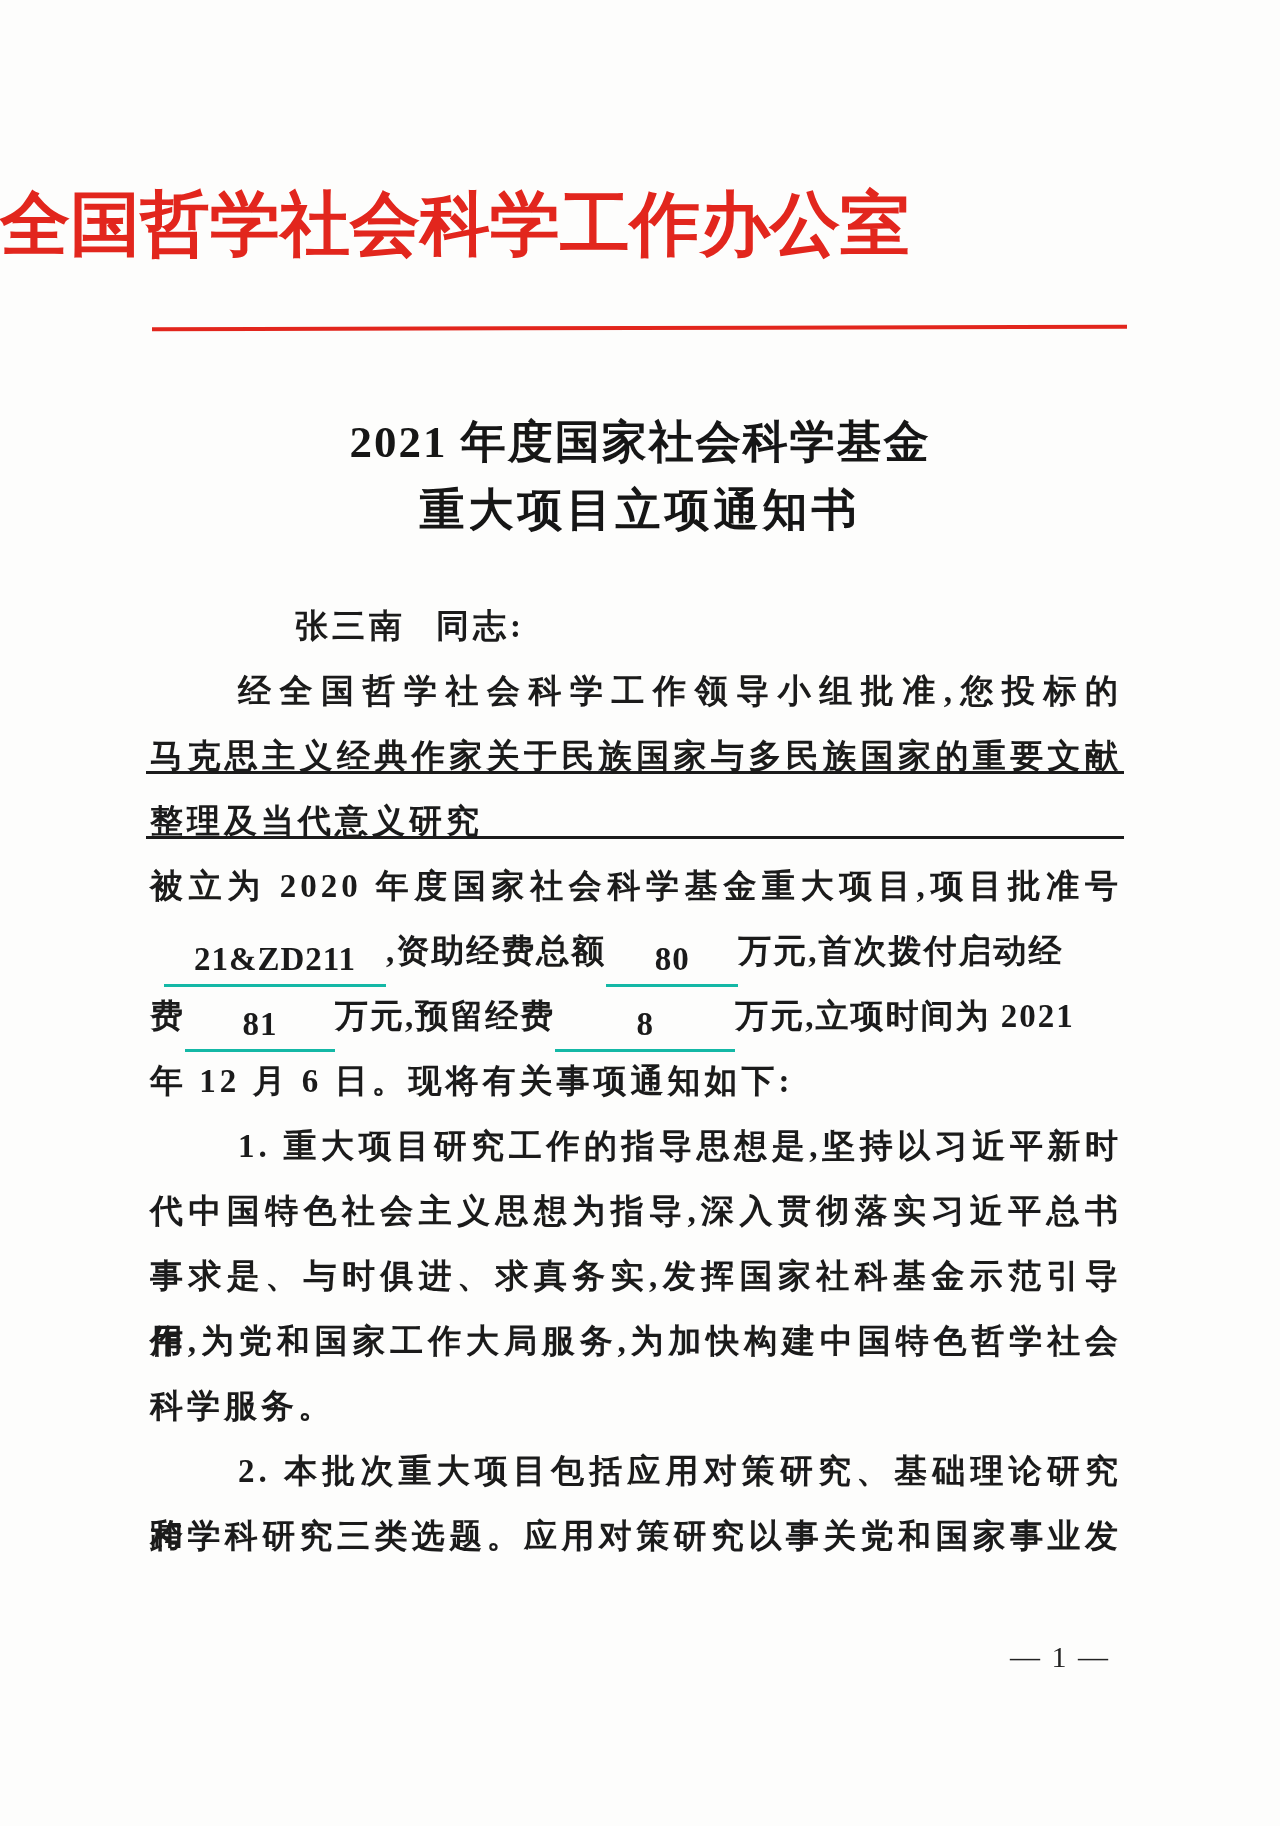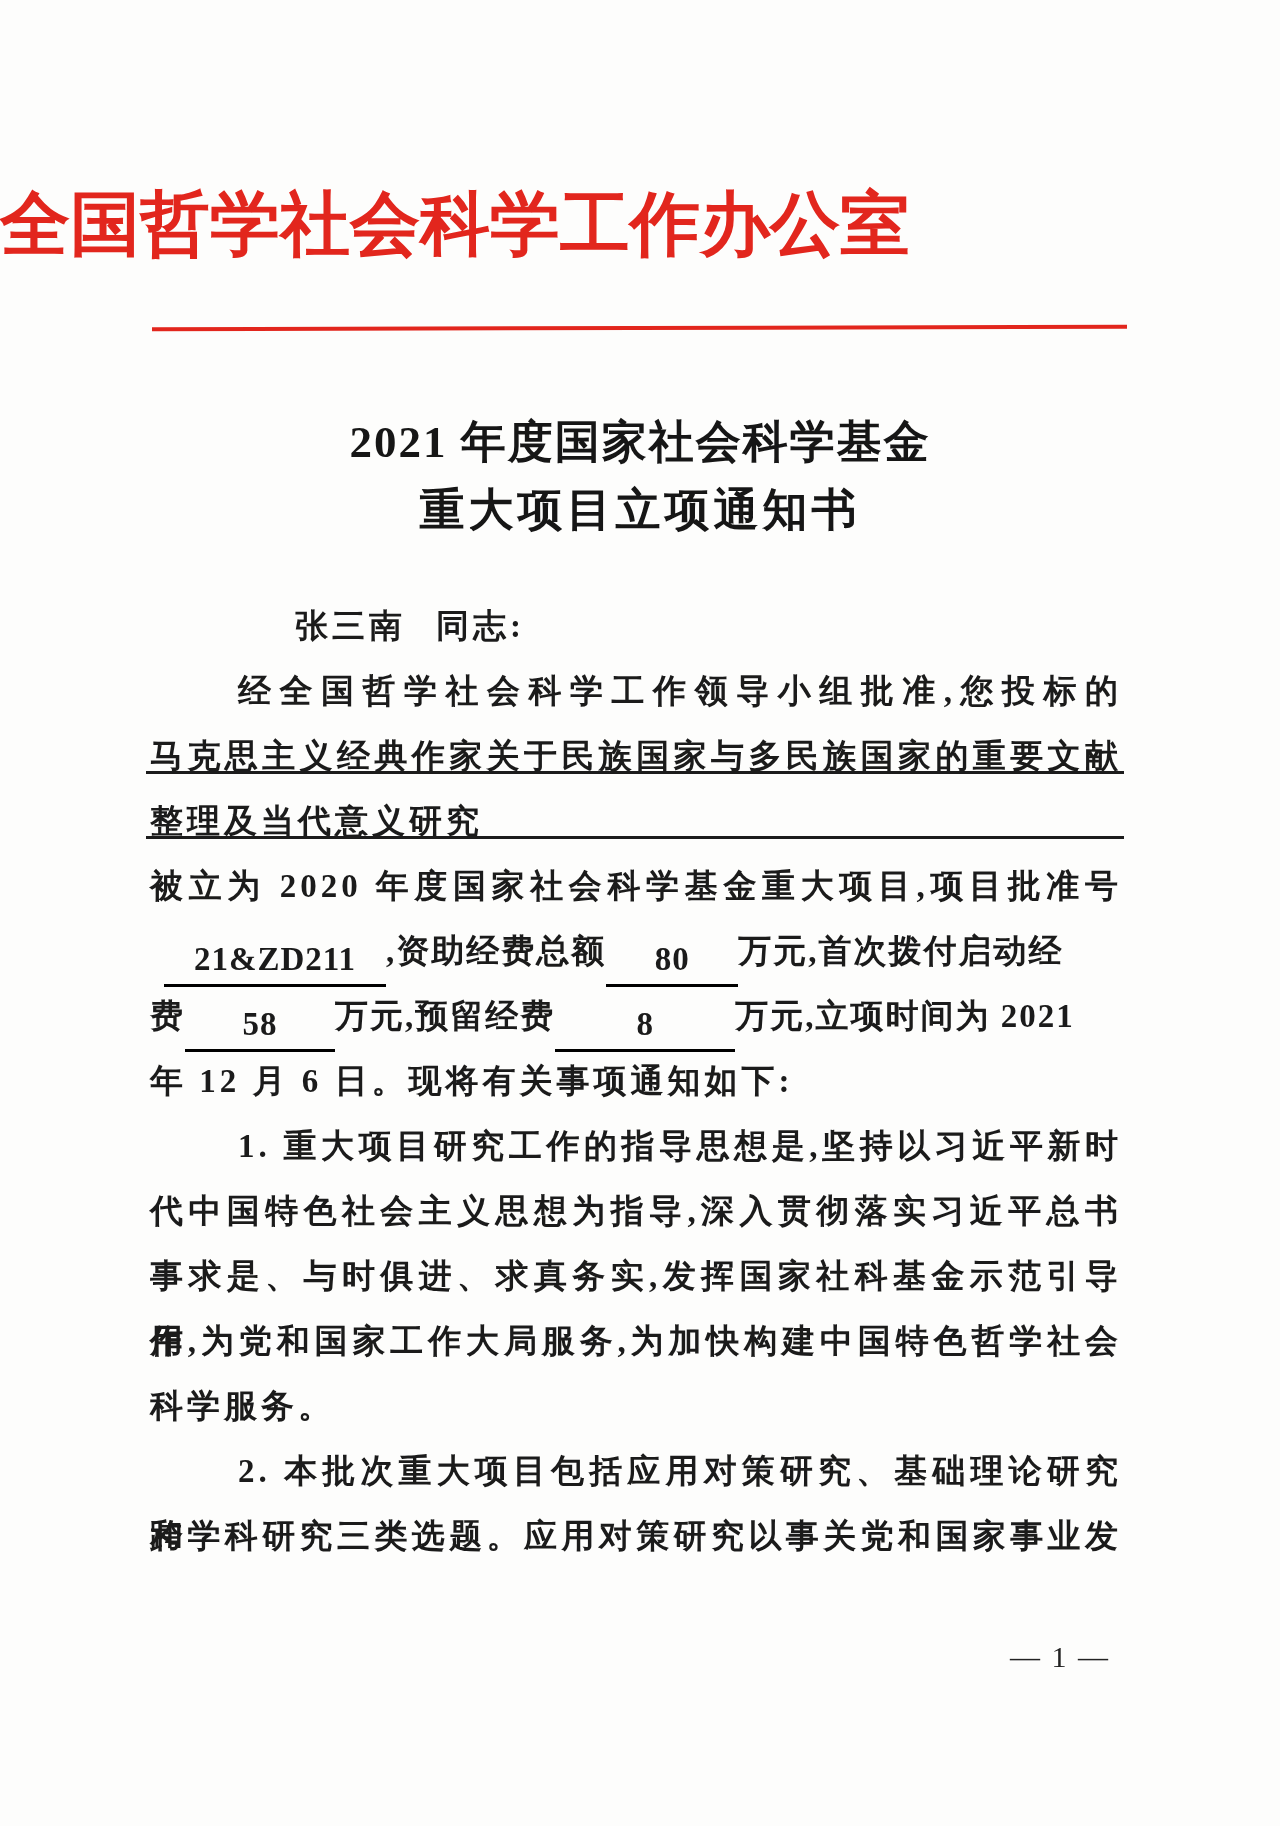--- a/index.html
+++ b/index.html
@@ -55,21 +55,21 @@
   
   .ul-full::after{
     content:"";position:absolute;left:-4px;right:-2px;top:47px;height:3px;
     background:#1c1c1c;
   }
 
   
   .blank{
     display:inline-block;
     text-align:center;
-    border-bottom:3px solid #000000;
+    border-bottom:3px solid #14b8a6;
     line-height:42px;height:46px;
     vertical-align:-8px;
     letter-spacing:1px;
   }
   .blank.b-approval{width:222px;margin-left:14px;}
   .blank.b-total{width:132px;}
   .blank.b-initial{width:150px;}
   .blank.b-reserve{width:180px;}
 
   .salutation-name{margin-right:30px;}
@@ -104,21 +104,21 @@
 
     <div class="line left ul-full">整理及当代意义研究</div>
 
     <div class="line just">被立为 2020 年度国家社会科学基金重大项目,项目批准号</div>
 
     <div class="line fields">
       <span class="blank b-approval">21&amp;ZD211</span><span>,资助经费总额</span><span class="blank b-total">80</span><span>万元,首次拨付启动经</span>
     </div>
 
     <div class="line fields">
-      <span>费</span><span class="blank b-initial">58</span><span>万元,预留经费</span><span class="blank b-reserve">8</span><span>万元,立项时间为 2021</span>
+      <span>费</span><span class="blank b-initial">81</span><span>万元,预留经费</span><span class="blank b-reserve">8</span><span>万元,立项时间为 2021</span>
     </div>
 
     <div class="line left">年 12 月 6 日。现将有关事项通知如下:</div>
 
     <div class="line just indent1">1. 重大项目研究工作的指导思想是,坚持以习近平新时</div>
     <div class="line just">代中国特色社会主义思想为指导,深入贯彻落实习近平总书</div>
     <div class="line just">事求是、与时俱进、求真务实,发挥国家社科基金示范引导作</div>
     <div class="line just">用,为党和国家工作大局服务,为加快构建中国特色哲学社会</div>
     <div class="line left">科学服务。</div>
 

